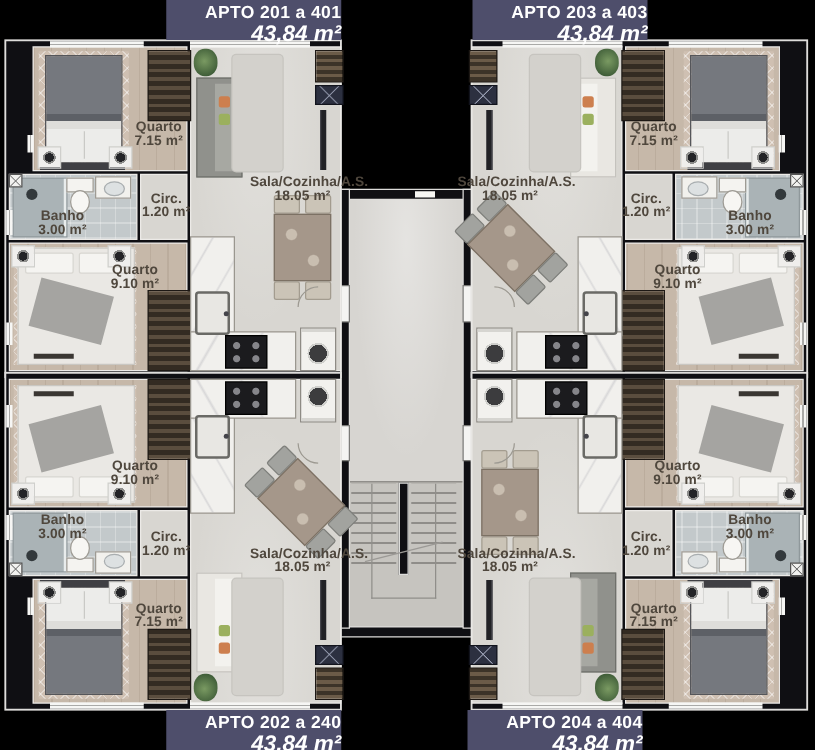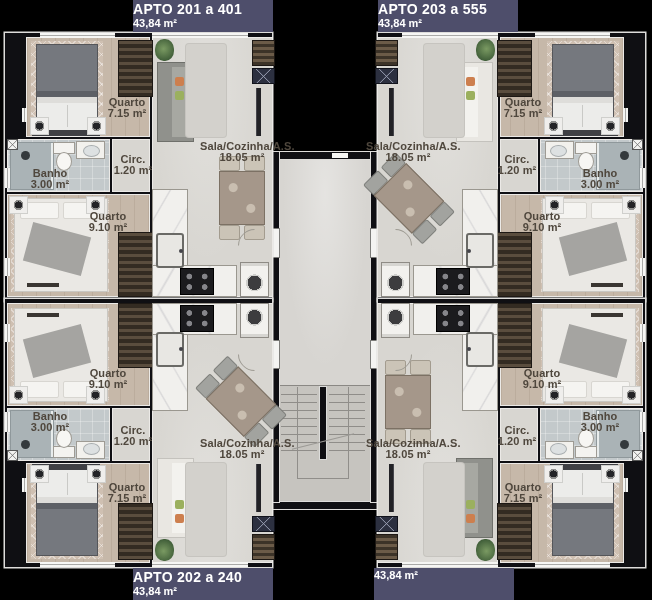--- a/index.html
+++ b/index.html
@@ -5,23 +5,23 @@
   :root{
     --header_bg:#4e4e6b; --wall:#0f0f13; --wood_floor:#c6b8a9; --living_floor:#d8d6d1;
     --bath_floor:#c3c9cb; --corridor_floor:#d7d5d1; --stair_floor:#c6c4bf; --label_text:#4f473d;
   }
   html,body{margin:0;padding:0;background:#000;}
   .canvas{position:relative;width:652px;height:600px;background:#000;overflow:hidden;
           font-family:"Liberation Sans",sans-serif;}
 
   
   .hdr{position:absolute;width:140px;height:32px;background:var(--header_bg);color:#fff;
-       text-align:left;box-sizing:border-box;padding-top:1px;}
+       text-align:right;box-sizing:border-box;padding-top:1px;}
   .hdr .t{font-size:14px;font-weight:700;letter-spacing:.3px;}
-  .hdr .a{font-size:11px;font-weight:700;}
+  .hdr .a{font-size:18px;font-weight:700;font-style:italic;}
   #hdr-tl{left:133px;top:0;} #hdr-tr{left:378px;top:0;}
   #hdr-bl{left:133px;top:568px;} #hdr-br{left:374px;top:568px;}
 
   
   .apt{position:absolute;width:267px;height:268px;background:var(--wall);
        box-shadow:0 0 0 1.5px #dedddb;}
   #apt-tl{left:5px;top:33px;} #apt-tr{left:378px;top:33px;}
   #apt-bl{left:5px;top:299px;} #apt-br{left:378px;top:299px;}
   .geo{position:absolute;inset:0;}
   #apt-tr .geo{transform:scaleX(-1);} #apt-bl .geo{transform:scaleY(-1);}
@@ -550,24 +550,25 @@
           </div>
   </div>
 </div>
     </div>
 
   <div class="hdr" id="hdr-tl">
     <div class="t">APTO 201 a 401</div>
     <div class="a">43,84 m²</div>
   </div>
   <div class="hdr" id="hdr-tr">
-    <div class="t">APTO 203 a 555</div>
+    <div class="t">APTO 203 a 403</div>
     <div class="a">43,84 m²</div>
   </div>
   <div class="hdr" id="hdr-bl">
     <div class="t">APTO 202 a 240</div>
     <div class="a">43,84 m²</div>
   </div>
   <div class="hdr" id="hdr-br">
+    <div class="t">APTO 204 a 404</div>
     <div class="a">43,84 m²</div>
   </div>
 
 </div>
 
 </body></html>

